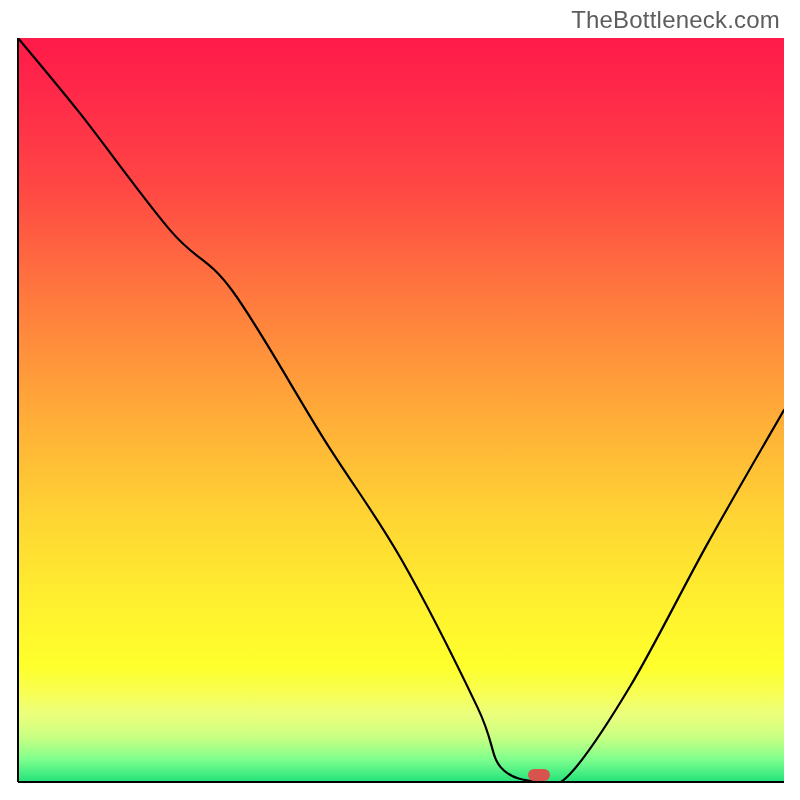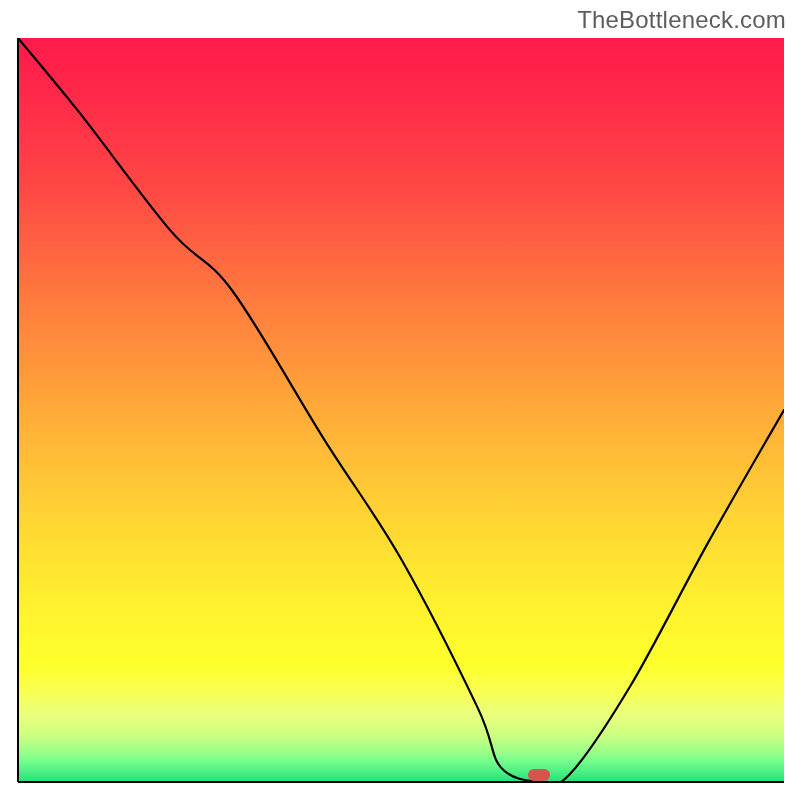--- a/index.html
+++ b/index.html
@@ -6,21 +6,21 @@
   html, body { width: 800px; height: 800px; overflow: hidden; background: #fff; }
   .chart-container {
     position: relative;
     width: 800px;
     height: 800px;
     background: #fff;
   }
   .watermark {
     position: absolute;
     top: 6px;
-    right: 14px;
+    right: 20px;
     font-family: Arial, Helvetica, sans-serif;
     font-size: 24px;
     color: #5d5d5d;
     letter-spacing: 0.2px;
     z-index: 10;
   }
   .plot-area {
     position: absolute;
     left: 18px;
     top: 38px;

